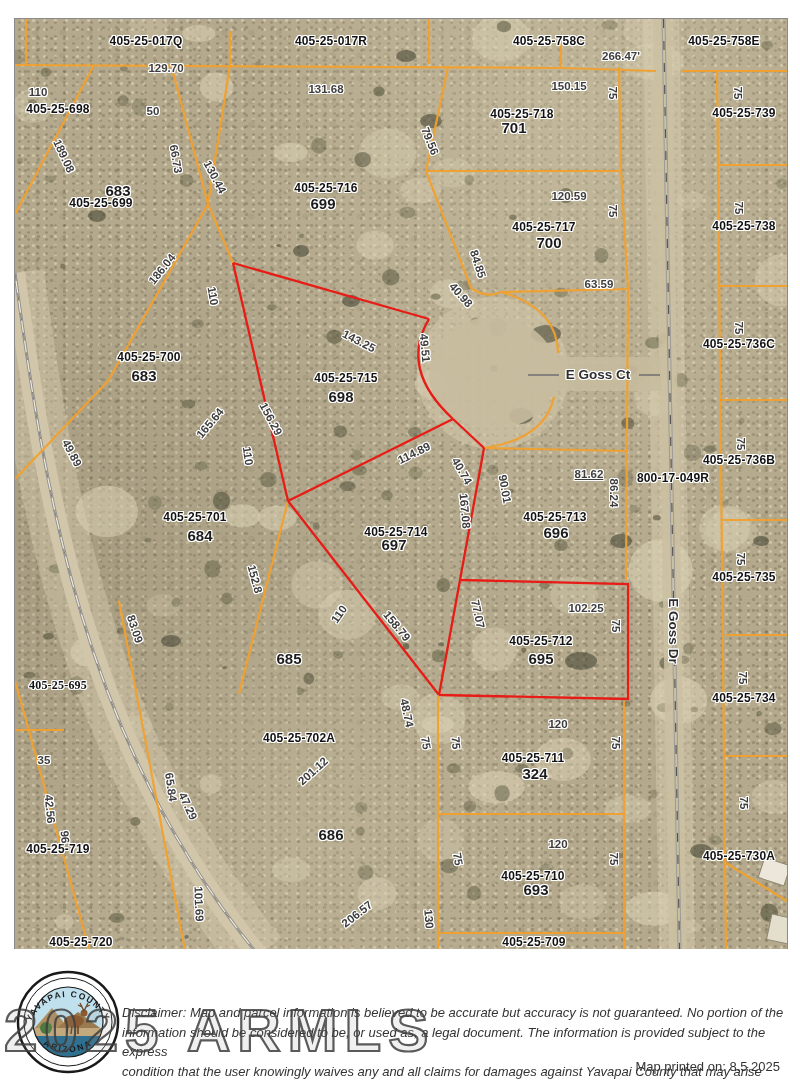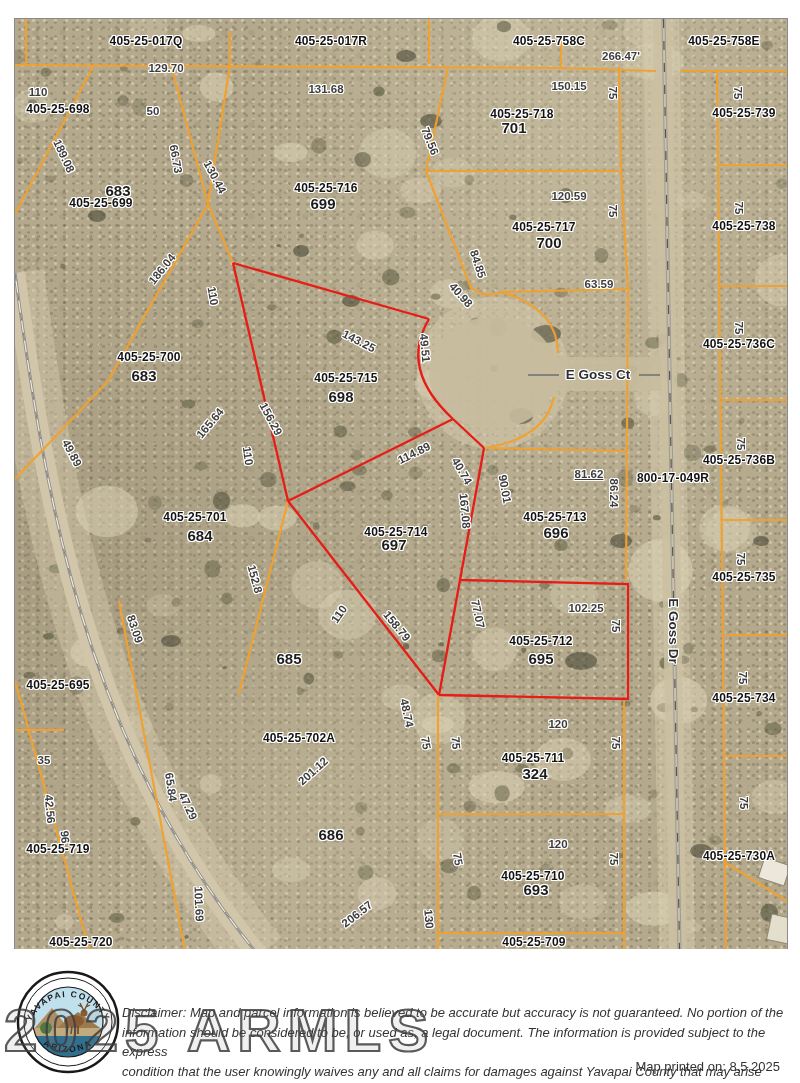--- a/index.html
+++ b/index.html
@@ -328,21 +328,21 @@
         <div class="plabel" style="left: 134px; top: 338px; transform: translate(-50%, -50%) rotate(0deg);">405-25-700</div>
         <div class="plabel" style="left: 331px; top: 359px; transform: translate(-50%, -50%) rotate(0deg);">405-25-715</div>
         <div class="plabel" style="left: 724px; top: 325px; transform: translate(-50%, -50%) rotate(0deg);">405-25-736C</div>
         <div class="plabel" style="left: 180px; top: 498px; transform: translate(-50%, -50%) rotate(0deg);">405-25-701</div>
         <div class="plabel" style="left: 381px; top: 513px; transform: translate(-50%, -50%) rotate(0deg);">405-25-714</div>
         <div class="plabel" style="left: 540px; top: 498px; transform: translate(-50%, -50%) rotate(0deg);">405-25-713</div>
         <div class="plabel" style="left: 658px; top: 459px; transform: translate(-50%, -50%) rotate(0deg);">800-17-049R</div>
         <div class="plabel" style="left: 724px; top: 441px; transform: translate(-50%, -50%) rotate(0deg);">405-25-736B</div>
         <div class="plabel" style="left: 729px; top: 558px; transform: translate(-50%, -50%) rotate(0deg);">405-25-735</div>
         <div class="plabel" style="left: 526px; top: 622px; transform: translate(-50%, -50%) rotate(0deg);">405-25-712</div>
-        <div class="plabel" style="left: 43px; top: 666px; transform: translate(-50%, -50%) rotate(0deg);">405-25-695</div>
+        <div class="plabel" style="left: 43px; top: 666px; transform: translate(-50%, -50%) rotate(0deg); font-family: Liberation Serif, serif;">405-25-695</div>
         <div class="plabel" style="left: 729px; top: 679px; transform: translate(-50%, -50%) rotate(0deg);">405-25-734</div>
         <div class="plabel" style="left: 518px; top: 739px; transform: translate(-50%, -50%) rotate(0deg);">405-25-711</div>
         <div class="plabel" style="left: 284px; top: 719px; transform: translate(-50%, -50%) rotate(0deg);">405-25-702A</div>
         <div class="plabel" style="left: 518px; top: 857px; transform: translate(-50%, -50%) rotate(0deg);">405-25-710</div>
         <div class="plabel" style="left: 43px; top: 830px; transform: translate(-50%, -50%) rotate(0deg);">405-25-719</div>
         <div class="plabel" style="left: 724px; top: 837px; transform: translate(-50%, -50%) rotate(0deg);">405-25-730A</div>
         <div class="plabel" style="left: 519px; top: 923px; transform: translate(-50%, -50%) rotate(0deg);">405-25-709</div>
         <div class="plabel" style="left: 66px; top: 923px; transform: translate(-50%, -50%) rotate(0deg); text-align: center;">405-25-720</div>
         <div class="pnum" style="left: 103px; top: 171px; transform: translate(-50%, -50%) rotate(0deg);">683</div>
         <div class="pnum" style="left: 308px; top: 184px; transform: translate(-50%, -50%) rotate(0deg);">699</div>

